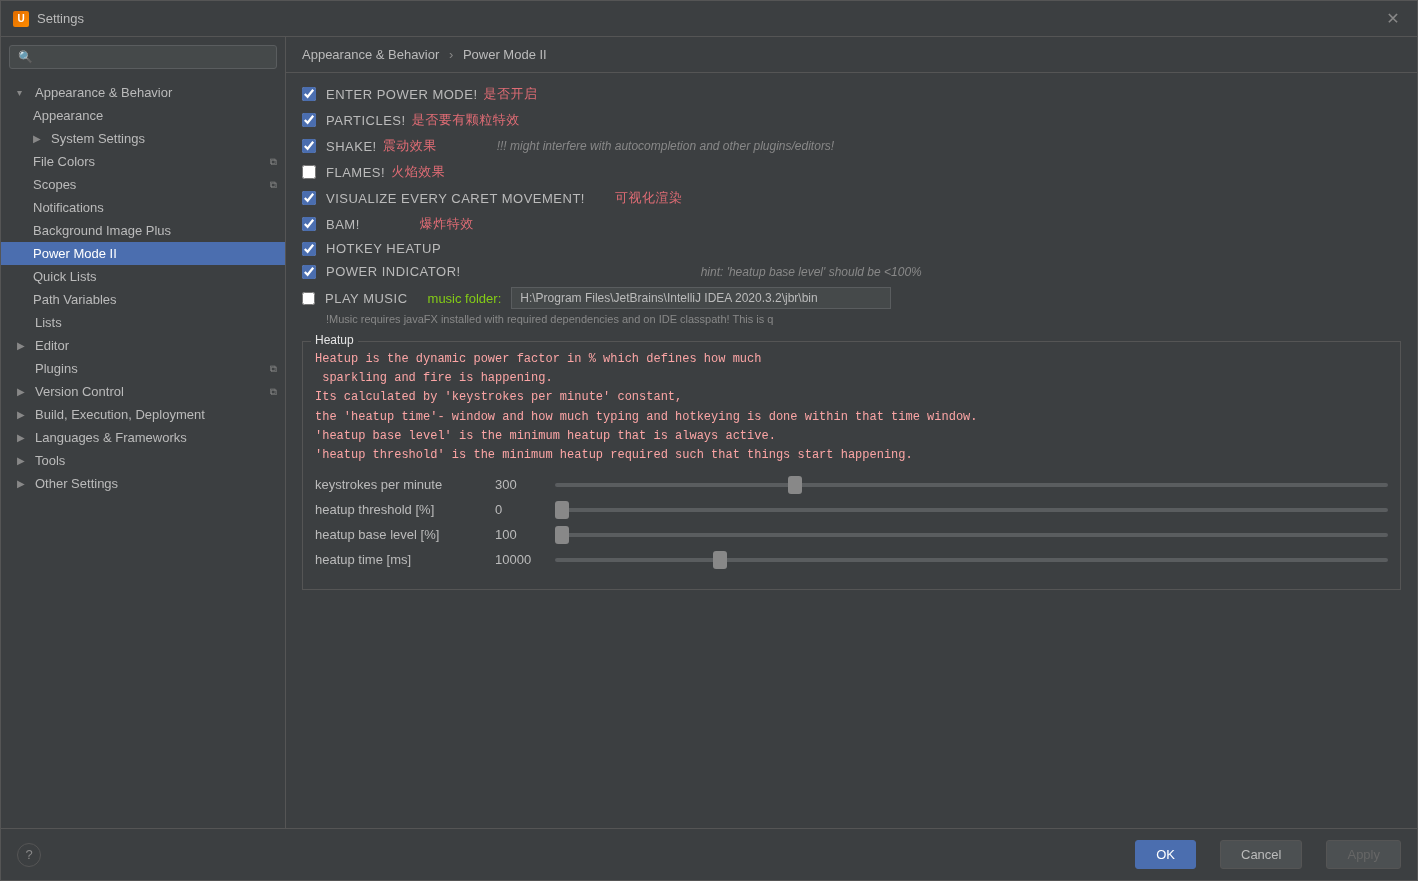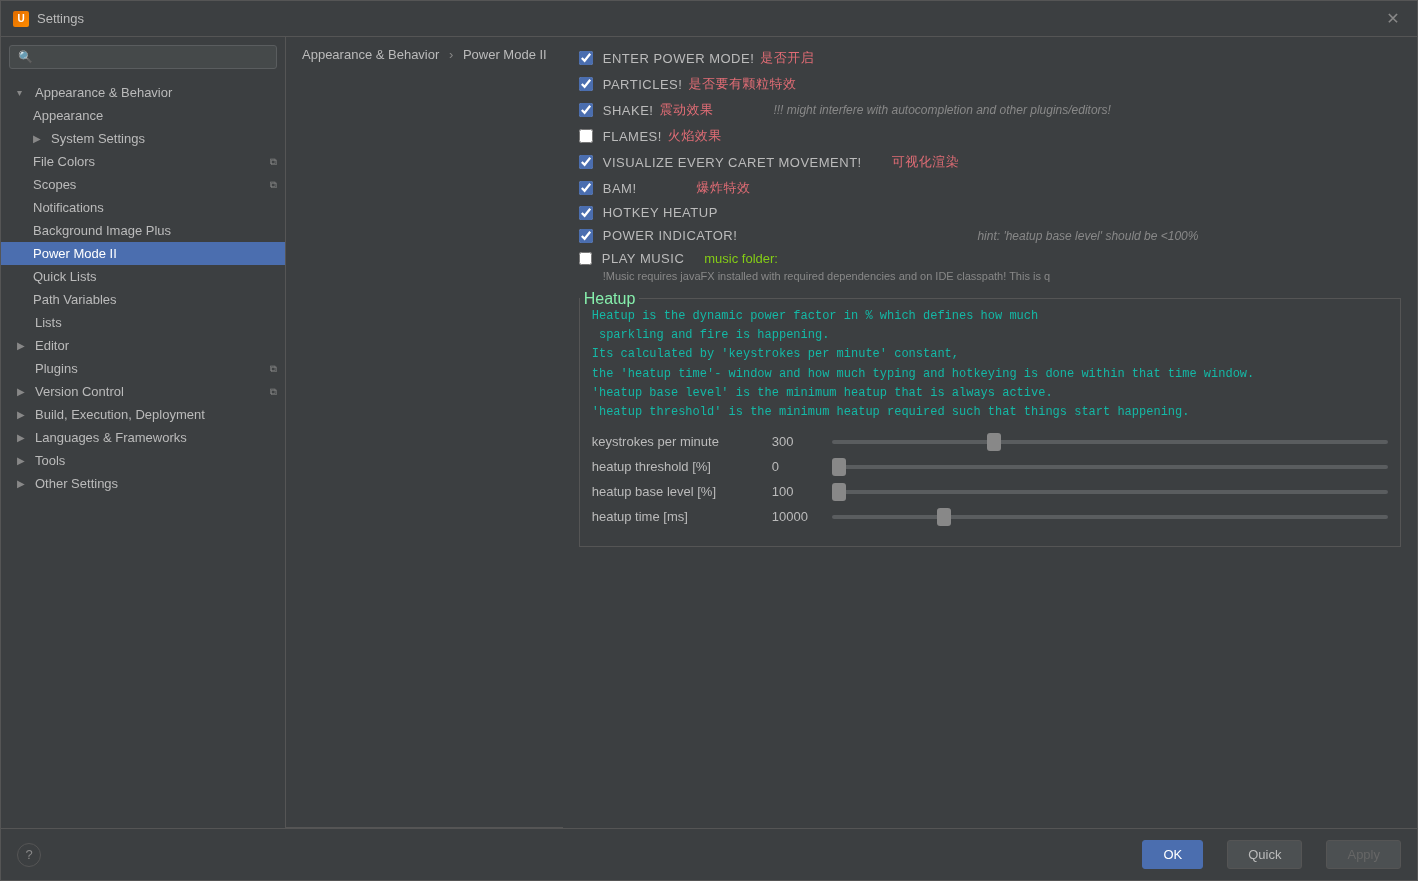--- a/index.html
+++ b/index.html
@@ -113,21 +113,21 @@
     }
     .tree-item.child { padding-left: 32px; }
     .tree-badge {
       margin-left: auto;
       font-size: 10px;
       color: #888;
     }
     .right-panel {
       flex: 1;
       display: flex;
-      flex-direction: row;
+      flex-direction: column;
       overflow: hidden;
     }
     .breadcrumb {
       padding: 10px 16px;
       border-bottom: 1px solid #555;
       font-size: 13px;
       color: #bbbbbb;
       flex-shrink: 0;
       background: #3c3f41;
     }
@@ -187,21 +187,21 @@
     }
     .music-warning {
       font-size: 11px;
       color: #888;
       margin-left: 24px;
       margin-bottom: 8px;
     }
     .heatup-desc {
       font-family: 'Courier New', monospace;
       font-size: 12px;
-      color: #14b8a6;
+      color: #fca5a5;
       line-height: 1.6;
       margin-bottom: 12px;
     }
     .slider-row {
       display: flex;
       align-items: center;
       margin-bottom: 10px;
     }
     .slider-label {
       width: 180px;
@@ -274,25 +274,25 @@
     }
     .fieldset-border {
       border: 1px solid #555;
       margin-top: 16px;
       position: relative;
       padding: 8px 12px 12px 12px;
     }
     .fieldset-legend {
       position: absolute;
       top: -9px;
-      left: 0;
+      left: 8px;
       background: #3c3f41;
       padding: 0 4px;
-      font-size: 16px;
-      color: #86efac;
+      font-size: 12px;
+      color: #e5e5e5;
     }
     .content-area::-webkit-scrollbar { width: 8px; }
     .content-area::-webkit-scrollbar-track { background: #3c3f41; }
     .content-area::-webkit-scrollbar-thumb { background: #555; border-radius: 4px; }
     .sidebar::-webkit-scrollbar { width: 6px; }
     .sidebar::-webkit-scrollbar-track { background: #3c3f41; }
     .sidebar::-webkit-scrollbar-thumb { background: #555; }
   </style>
 </head>
 <body>
@@ -447,20 +447,21 @@
         <div class="option-row">
           <input type="checkbox" checked="" style="">
           <span class="option-label">POWER INDICATOR!</span>
           <span class="option-note" style="margin-left: 240px;">hint: 'heatup base level' should be &lt;100%</span>
         </div>
 
         <div class="music-row">
           <input type="checkbox" style="">
           <span class="option-label">PLAY MUSIC</span>
           <span class="music-folder-label">music folder:</span>
+          <input class="music-folder-input" type="text" value="H:\Program Files\JetBrains\IntelliJ IDEA 2020.3.2\jbr\bin" style="">
         </div>
         <div class="music-warning">!Music requires javaFX installed with required dependencies and on IDE classpath! This is q</div>
 
         <div class="fieldset-border">
           <span class="fieldset-legend">Heatup</span>
 
           <div class="heatup-desc">
             Heatup is the dynamic power factor in % which defines how much<br>
             &nbsp;sparkling and fire is happening.<br>
             Its calculated by 'keystrokes per minute' constant,<br>
@@ -506,17 +507,17 @@
       </div>
     </div>
   </div>
 
   <div class="footer">
     <div class="footer-left">
       <button class="help-btn">?</button>
     </div>
     <div class="footer-right">
       <button class="btn primary">OK</button>
-      <button class="btn">Quick</button>
+      <button class="btn">Cancel</button>
       <button class="btn disabled">Apply</button>
     </div>
   </div>
 </div>
 
 </body></html>

